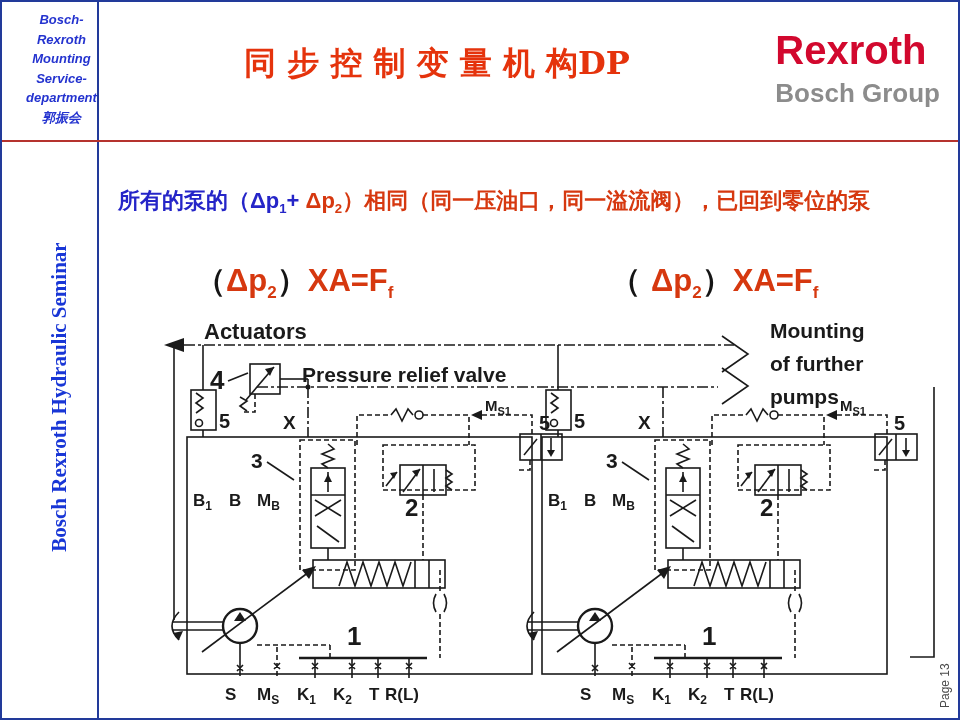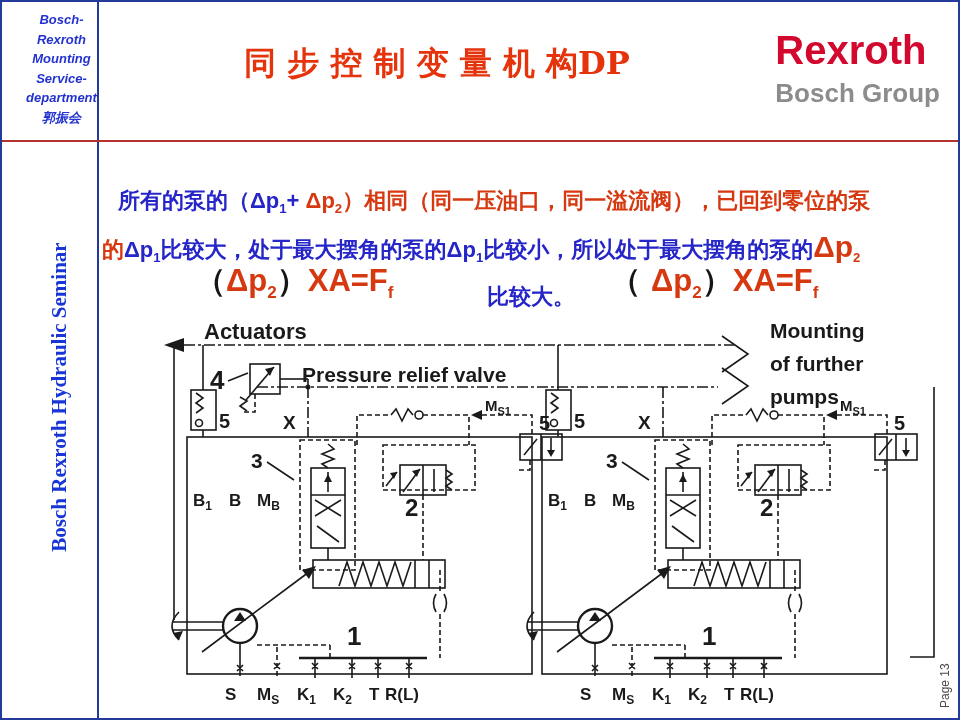--- a/index.html
+++ b/index.html
@@ -61,22 +61,20 @@
 
   <div class="logo">
     <div class="logo-brand">Rexroth</div>
     <div class="logo-group">Bosch Group</div>
   </div>
 
   <div class="side">Bosch Rexroth Hydraulic Seminar</div>
 
   <div class="bodytext">
     <div class="bl1"><span class="tb">所有的泵的（Δp</span><sub class="tb">1</sub><span class="tb">+ </span><span class="tr">Δp</span><sub class="tr">2</sub><span class="tr">）相同（同一压油口，同一溢流阀），已回到零位的泵</span></div>
-    <div><span class="tr">的</span><span class="tb">Δp</span><sub class="tb">1</sub><span class="tb">比较大，处于最大摆角的泵的</span><span class="tb">Δp</span><sub class="tb">1</sub><span class="tb">比较小，所以处于最大摆角的泵的</span><span class="tr dp2big">Δp</span><sub class="tr dp2big">2</sub></div>
-    <div class="bl3 tb">比较大。</div>
   </div>
 
   <div class="formulas">
     <div class="f1"><span class="fk">（</span><span class="fr">Δp</span><sub class="fr">2</sub><span class="fk">）</span><span class="fr">XA=F</span><sub class="fr">f</sub></div>
     <div class="f2"><span class="fk fgap">（</span><span class="fr">Δp</span><sub class="fr">2</sub><span class="fk">）</span><span class="fr">XA=F</span><sub class="fr">f</sub></div>
   </div>
 
   <svg class="diagram" viewBox="0 0 780 412">
     <defs>
       <g id="circuit">

